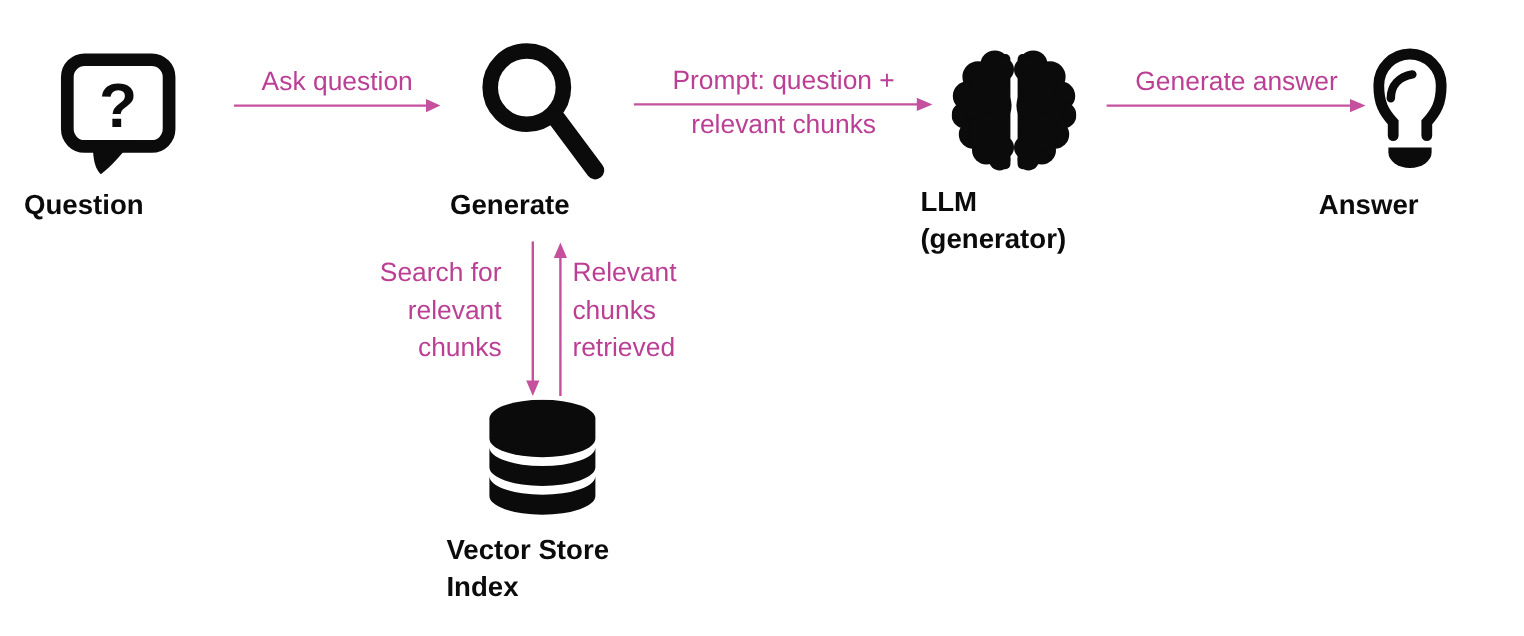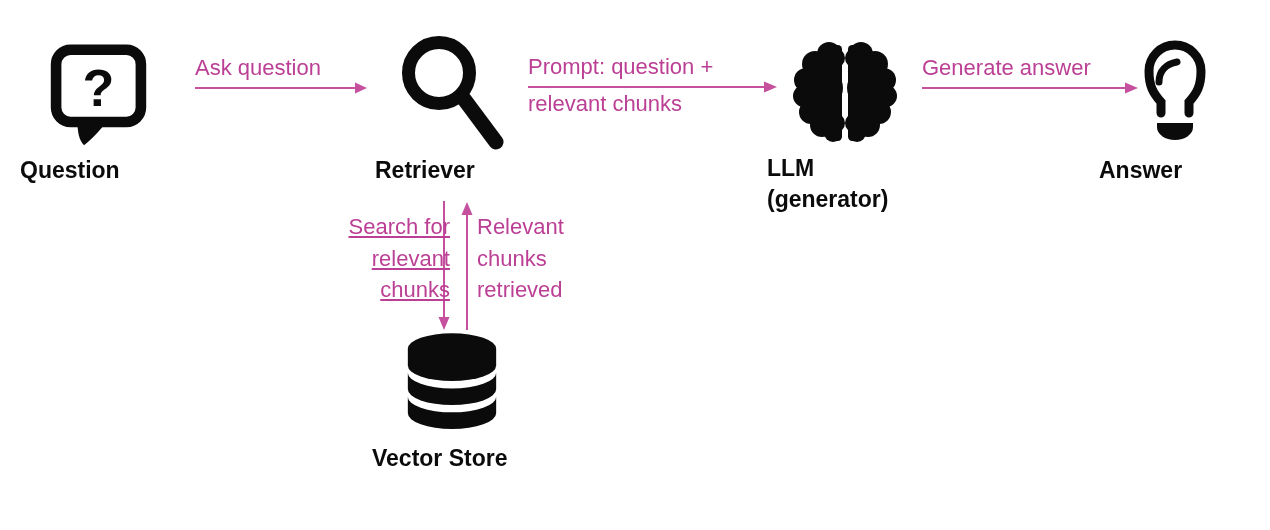--- a/index.html
+++ b/index.html
@@ -22,20 +22,21 @@
     font-weight:700;
     font-size:23px;
     line-height:31px;
     text-align:left;
     letter-spacing:0px;
   }
   .edge-label{
     color:var(--pink-text);
     font-size:22px;
     line-height:31.5px;
+    text-align:center;
     white-space:nowrap;
   }
   .edge-label.right-align{text-align:right;}
   .edge-label.left-align{text-align:left;}
   svg.icon{color:var(--ink);display:block;}
   svg.arrow{color:var(--pink-arrow);display:block;}
   svg.arrow line{stroke:currentColor;stroke-width:2;}
   svg.arrow polygon{fill:currentColor;}
 </style>
 </head>
@@ -53,21 +54,21 @@
   <div class="edge-label abs" style="left:195px;top:52px;width:172px;">Ask question</div>
   <svg class="arrow abs" style="left:195px;top:81px;" width="173" height="14" viewBox="0 0 173 14">
     <line x1="0" y1="7" x2="161" y2="7"></line>
     <polygon points="160,1.5 172,7 160,12.5"></polygon>
   </svg>
 
   <svg class="icon abs" style="left:399px;top:32px;" width="106" height="120" viewBox="0 0 106 120">
     <circle cx="40" cy="41" r="30.5" fill="none" stroke="currentColor" stroke-width="13"></circle>
     <line x1="65" y1="67" x2="97" y2="110" stroke="currentColor" stroke-width="15" stroke-linecap="round"></line>
   </svg>
-  <div class="node-label abs" style="left:375px;top:155px;width:160px;">Retriever</div>
+  <div class="node-label abs" style="left:375px;top:155px;width:160px;">Generate</div>
 
   <div class="edge-label abs" style="left:528px;top:51px;width:250px;">Prompt: question +</div>
   <svg class="arrow abs" style="left:528px;top:80px;" width="250" height="14" viewBox="0 0 250 14">
     <line x1="0" y1="7" x2="237" y2="7"></line>
     <polygon points="236,1.5 249,7 236,12.5"></polygon>
   </svg>
   <div class="edge-label abs" style="left:528px;top:88px;width:250px;">relevant chunks</div>
 
   <svg class="icon abs" style="left:793px;top:38px;" width="104" height="110" viewBox="0 0 104 110">
     <g fill="currentColor">
@@ -123,35 +124,36 @@
 
   <svg class="arrow abs" style="left:437px;top:201px;" width="14" height="130" viewBox="0 0 14 130">
     <line x1="7" y1="0" x2="7" y2="117"></line>
     <polygon points="1.5,116 7,129 12.5,116"></polygon>
   </svg>
   <svg class="arrow abs" style="left:460px;top:201px;" width="14" height="130" viewBox="0 0 14 130">
     <line x1="7" y1="129" x2="7" y2="13"></line>
     <polygon points="1.5,14 7,1 12.5,14"></polygon>
   </svg>
 
-  <div class="edge-label right-align abs" style="left:310px;top:211px;width:140px;text-decoration:underline;">
+  <div class="edge-label right-align abs" style="left:278px;top:211px;width:140px;">
     <div>Search for</div>
     <div>relevant</div>
     <div>chunks</div>
   </div>
   <div class="edge-label left-align abs" style="left:477px;top:211px;width:140px;">
     <div>Relevant</div>
     <div>chunks</div>
     <div>retrieved</div>
   </div>
 
   <svg class="icon abs" style="left:406px;top:333px;" width="92" height="97" viewBox="0 0 100 105">
     <g fill="currentColor">
       <path d="M2,17 A48,17 0 0 1 98,17 L98,35 A48,17 0 0 1 2,35 Z"></path>
       <path d="M2,43 A48,17 0 0 0 98,43 L98,61 A48,17 0 0 1 2,61 Z"></path>
       <path d="M2,69 A48,17 0 0 0 98,69 L98,87 A48,17 0 0 1 2,87 Z"></path>
     </g>
   </svg>
   <div class="node-label abs" style="left:372px;top:443px;width:160px;">
     <div>Vector Store</div>
+    <div>Index</div>
   </div>
 
 </div>
 
 </body></html>

